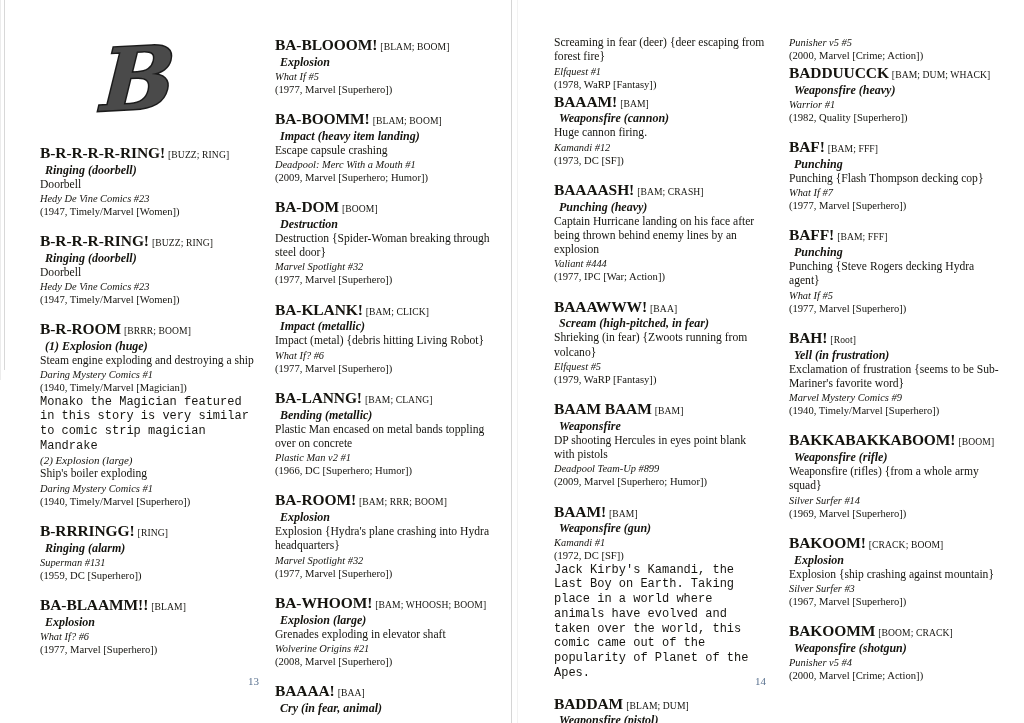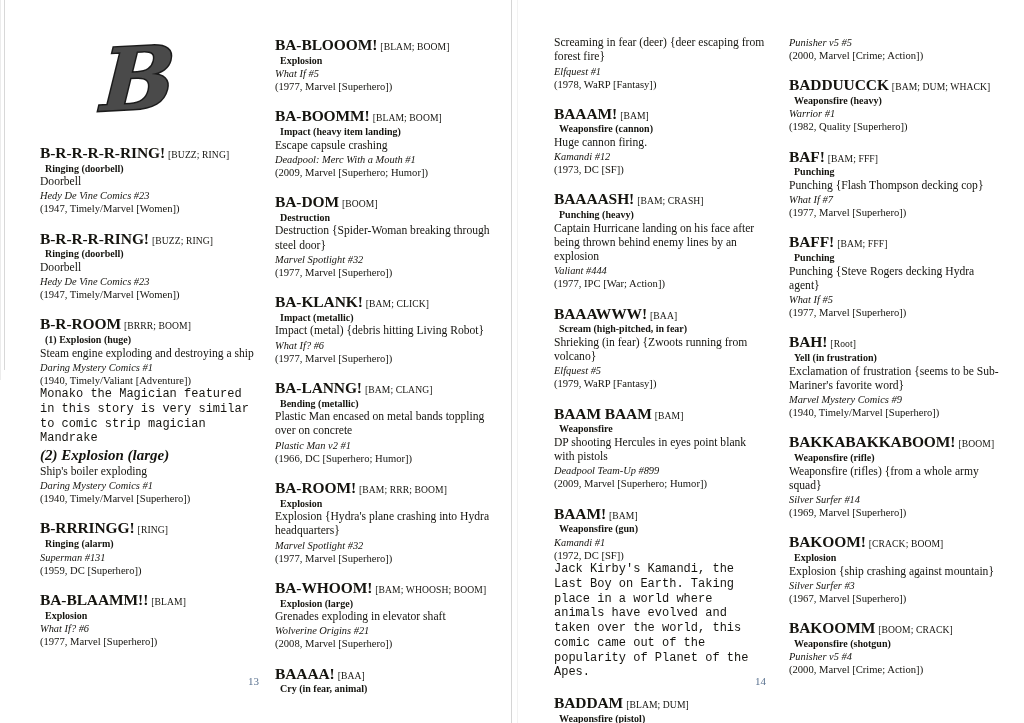--- a/index.html
+++ b/index.html
@@ -73,22 +73,23 @@
     font-size: 15.5px;
     letter-spacing: -0.1px;
   }
   .roots {
     font-size: 9.6px;
     font-weight: normal;
     letter-spacing: 0.1px;
     margin-left: 3px;
   }
   .category {
+    font-style: italic;
     font-weight: bold;
-    font-size: 10px;
+    font-size: 12px;
     line-height: 1.25;
     padding-left: 5px;
   }
   .desc {
     font-size: 11.6px;
     line-height: 1.23;
   }
   .source {
     font-style: italic;
     font-size: 10.4px;
@@ -104,28 +105,28 @@
     font-family: Liberation Mono, monospace;
   }
   .aside {
     font-style: italic;
     font-size: 10.3px;
     line-height: 1.32;
     text-indent: 9px;
   }
   .subcat {
     font-style: italic;
-    font-weight: bold;
-    font-size: 15px;
+    font-weight: normal;
+    font-size: 11px;
     line-height: 1.25;
   }
   .cont-desc { font-size: 11.6px; line-height: 1.23; }
 
   
-  .cont { margin-bottom: 14px; }
+  .cont { margin-bottom: 2px; }
 
   
   .letter-mark {
     position: relative;
     height: 92px;
     margin-bottom: 16px;
   }
   .letter-glyph {
     position: absolute;
     left: 62px;
@@ -192,21 +193,21 @@
           <div class="pub">(1947, Timely/Marvel [Women])</div>
         </div>
 
         <div class="entry">
           <div class="headword-line">
             <span class="headword">B-R-ROOM</span><span class="roots">[BRRR; BOOM]</span>
           </div>
           <div class="category">(1) Explosion (huge)</div>
           <div class="desc">Steam engine exploding and destroying a ship</div>
           <div class="source">Daring Mystery Comics #1</div>
-          <div class="pub">(1940, Timely/Valiant [Adventure])</div>
+          <div class="pub">(1940, Timely/Marvel [Magician])</div>
           <div class="note">Monako the Magician featured in this story is very similar to comic strip magician Mandrake</div>
           <div class="subcat">(2) Explosion (large)</div>
           <div class="desc">Ship's boiler exploding</div>
           <div class="source">Daring Mystery Comics #1</div>
           <div class="pub">(1940, Timely/Marvel [Superhero])</div>
         </div>
 
         <div class="entry">
           <div class="headword-line">
             <span class="headword">B-RRRINGG!</span><span class="roots">[RING]</span>

